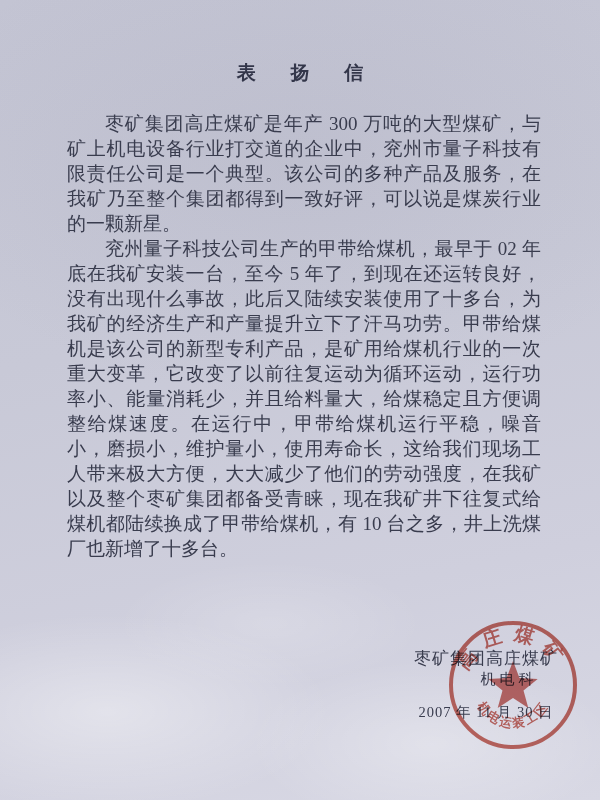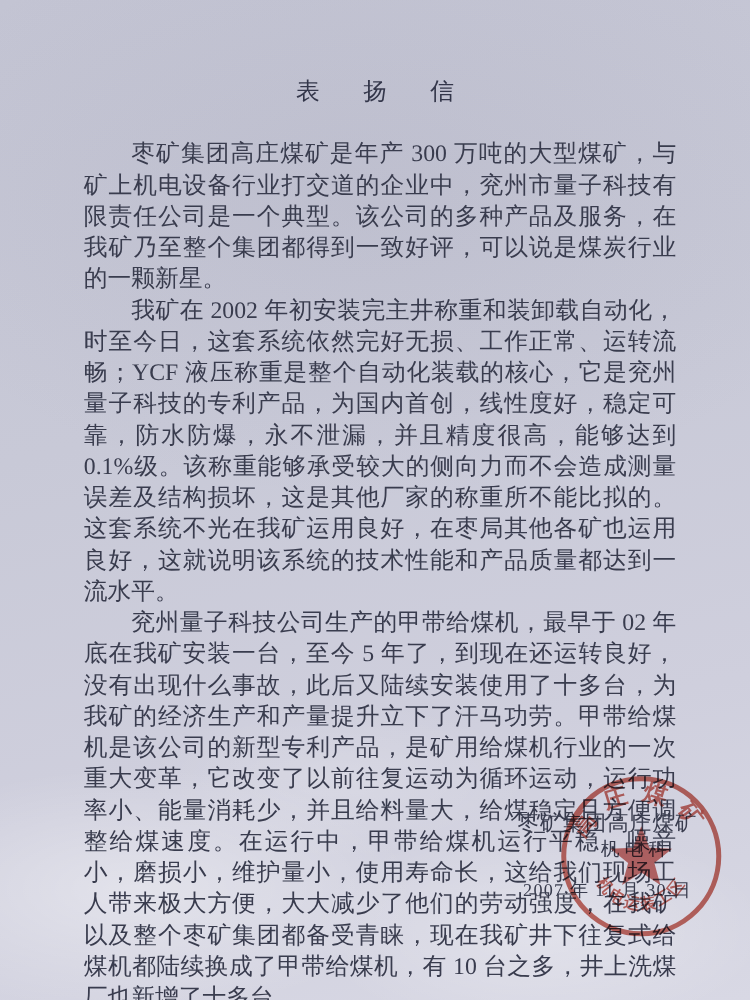--- a/index.html
+++ b/index.html
@@ -18,21 +18,21 @@
       radial-gradient(ellipse 220px 90px at 45% 78%, rgba(255,255,255,0.18), transparent 70%),
       radial-gradient(ellipse 500px 300px at 50% 20%, rgba(120,120,145,0.10), transparent 80%),
       linear-gradient(168deg, #c3c4d3 0%, #c8c9d7 40%, #cfcfdd 72%, #d8d8e4 100%);
   }
   .title {
     position: absolute;
     top: 60px; left: 0; width: 100%;
     margin: 0;
     text-align: center;
     font-size: 19px;
-    font-weight: normal;
+    font-weight: bold;
     letter-spacing: 15px;
     text-indent: 15px;
     color: #33364a;
   }
   .letter-body {
     position: absolute;
     left: 67px; top: 111px; width: 474px;
     font-size: 19px;
     line-height: 25px;
     text-align: justify;
@@ -64,21 +64,20 @@
 </style>
 </head>
 <body>
 
 <div class="page">
 
   <h1 class="title">表 扬 信</h1>
 
   <div class="letter-body">
     <p>枣矿集团高庄煤矿是年产 300 万吨的大型煤矿，与矿上机电设备行业打交道的企业中，兖州市量子科技有限责任公司是一个典型。该公司的多种产品及服务，在我矿乃至整个集团都得到一致好评，可以说是煤炭行业的一颗新星。</p>
-    <p>我矿在 2002 年初安装完主井称重和装卸载自动化，时至今日，这套系统依然完好无损、工作正常、运转流畅；YCF 液压称重是整个自动化装载的核心，它是兖州量子科技的专利产品，为国内首创，线性度好，稳定可靠，防水防爆，永不泄漏，并且精度很高，能够达到 0.1%级。该称重能够承受较大的侧向力而不会造成测量误差及结构损坏，这是其他厂家的称重所不能比拟的。这套系统不光在我矿运用良好，在枣局其他各矿也运用良好，这就说明该系统的技术性能和产品质量都达到一流水平。</p>
     <p>兖州量子科技公司生产的甲带给煤机，最早于 02 年底在我矿安装一台，至今 5 年了，到现在还运转良好，没有出现什么事故，此后又陆续安装使用了十多台，为我矿的经济生产和产量提升立下了汗马功劳。甲带给煤机是该公司的新型专利产品，是矿用给煤机行业的一次重大变革，它改变了以前往复运动为循环运动，运行功率小、能量消耗少，并且给料量大，给煤稳定且方便调整给煤速度。在运行中，甲带给煤机运行平稳，噪音小，磨损小，维护量小，使用寿命长，这给我们现场工人带来极大方便，大大减少了他们的劳动强度，在我矿以及整个枣矿集团都备受青睐，现在我矿井下往复式给煤机都陆续换成了甲带给煤机，有 10 台之多，井上洗煤厂也新增了十多台。</p>
   </div>
 
   <div class="signature">
     <div class="sig-org">枣矿集团高庄煤矿</div>
     <div class="sig-dept">机电科</div>
     <div class="sig-date">2007 年 11 月 30 日</div>
   </div>
 
   <svg class="seal" width="138" height="138" viewBox="0 0 138 138">

